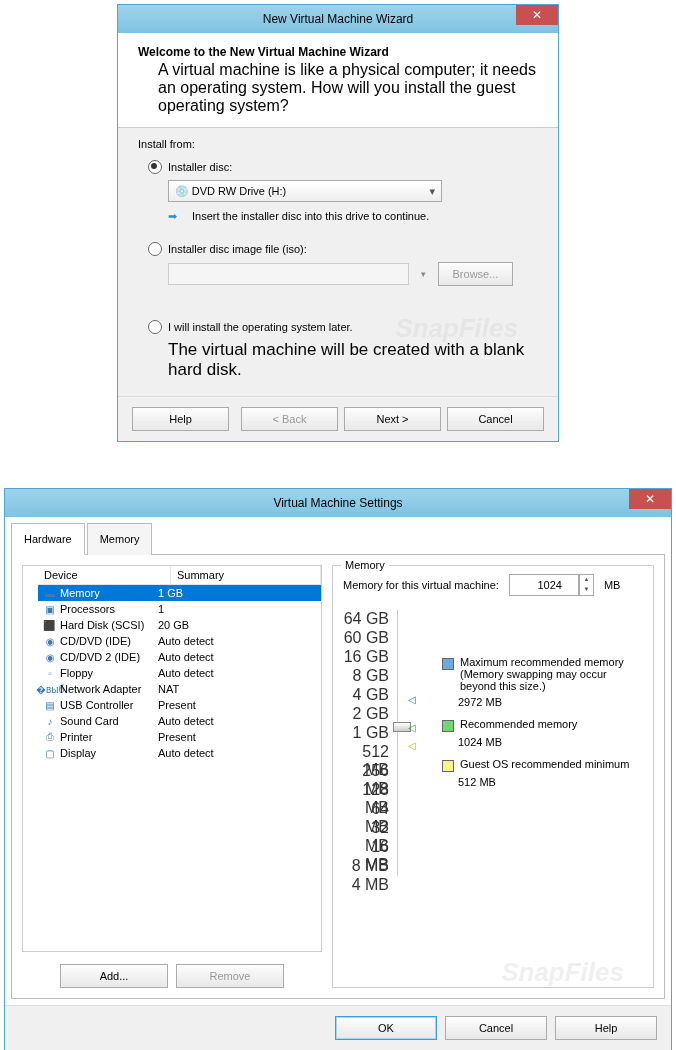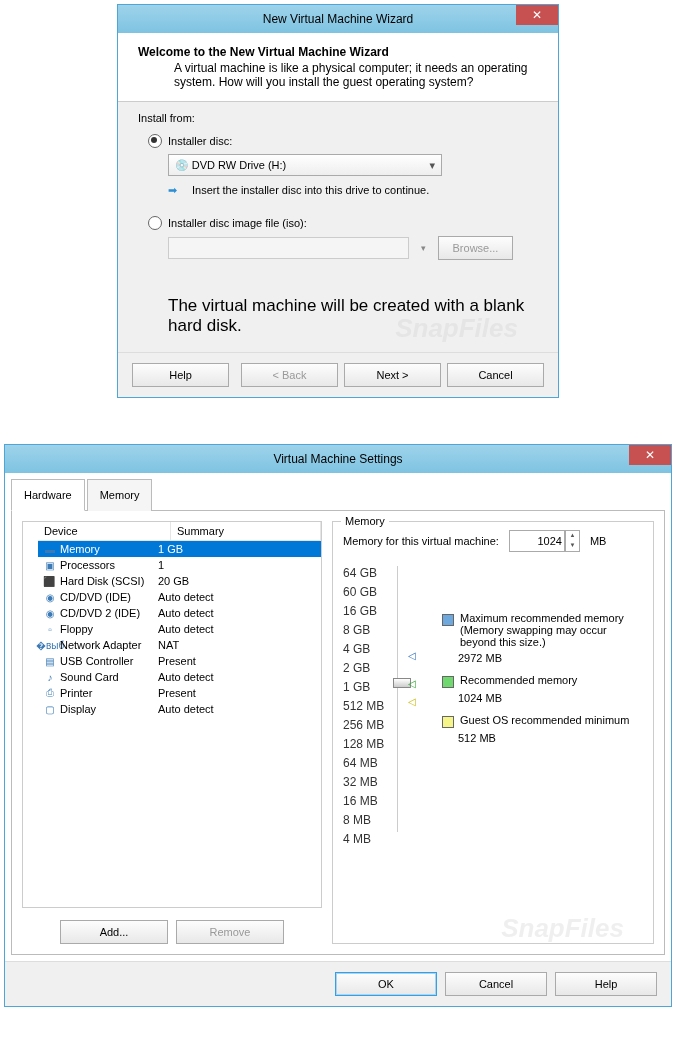--- a/index.html
+++ b/index.html
@@ -45,22 +45,22 @@
   background: #fff;
   padding: 12px 20px 12px 20px;
   border-bottom: 1px solid #ccc;
 }
 .welcome-title {
   font-weight: bold;
   font-size: 12px;
   margin-bottom: 2px;
 }
 .welcome-desc {
-  margin-left: 36px;
-  font-size: 12px;
+  margin-left: 20px;
+  font-size: 16px;
 }
 .install-section {
   padding: 10px 20px 6px 20px;
 }
 .install-label {
   font-size: 11px;
   margin-bottom: 10px;
 }
 .radio-row {
   display: flex;
@@ -273,41 +273,41 @@
   display: flex;
   align-items: center;
   gap: 10px;
   margin-bottom: 14px;
 }
 .mem-input {
   width: 50px;
   height: 18px;
   border: 1px solid #aaa;
   text-align: right;
-  padding-right: 2px;
+  padding-right: 16px;
   font-size: 11px;
 }
 .spinner {
   display: flex;
   flex-direction: column;
   border: 1px solid #aaa;
   width: 13px;
   height: 20px;
 }
 .spinner div { flex:1; font-size:6px; text-align:center; line-height:9px; color:#555;}
 .slider-area {
   display: flex;
   gap: 4px;
 }
 .ticks {
   width: 46px;
-  text-align: left;
+  text-align: right;
   display: flex;
   flex-direction: column;
-  font-size: 12px;
+  font-size: 16px;
   color: #333;
 }
 .ticks div { height: 19px; }
 .slider-track {
   width: 16px;
   position: relative;
   height: 266px;
   border-left: 1px solid #ccc;
   margin-left: 4px;
 }
@@ -404,20 +404,24 @@
         <div class="radio"></div>
         <span>Installer disc image file (iso):</span>
       </div>
       <div class="textfield">
         <input type="text" disabled="" style="">
         <span style="font-size:9px;color:#888;">▾</span>
         <div class="btn disabled">Browse...</div>
       </div>
       <div style="height:24px;"></div>
 
+      <div class="radio-row">
+        <div class="radio"></div>
+        <span>I will install the operating system later.</span>
+      </div>
       <div class="note">The virtual machine will be created with a blank hard disk.</div>
     </div>
     <div class="watermark" style="right:40px; top:280px;">SnapFiles</div>
     <div class="button-bar">
       <div class="btn">Help</div>
       <div class="spacer"></div>
       <div class="btn disabled">&lt; Back</div>
       <div class="btn">Next &gt;</div>
       <div class="btn">Cancel</div>
     </div>

